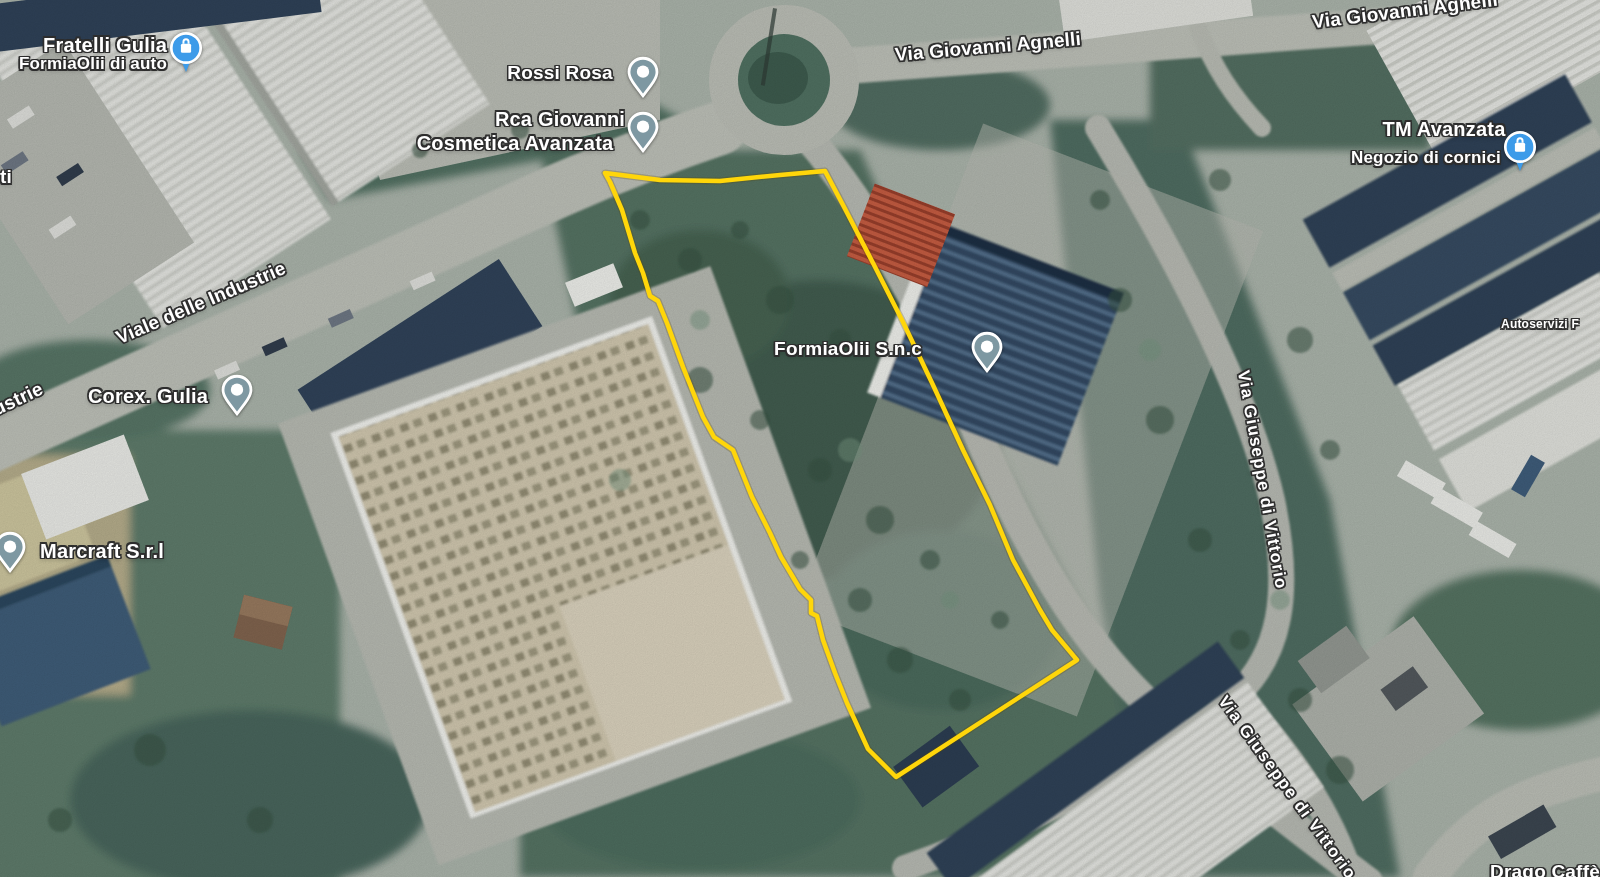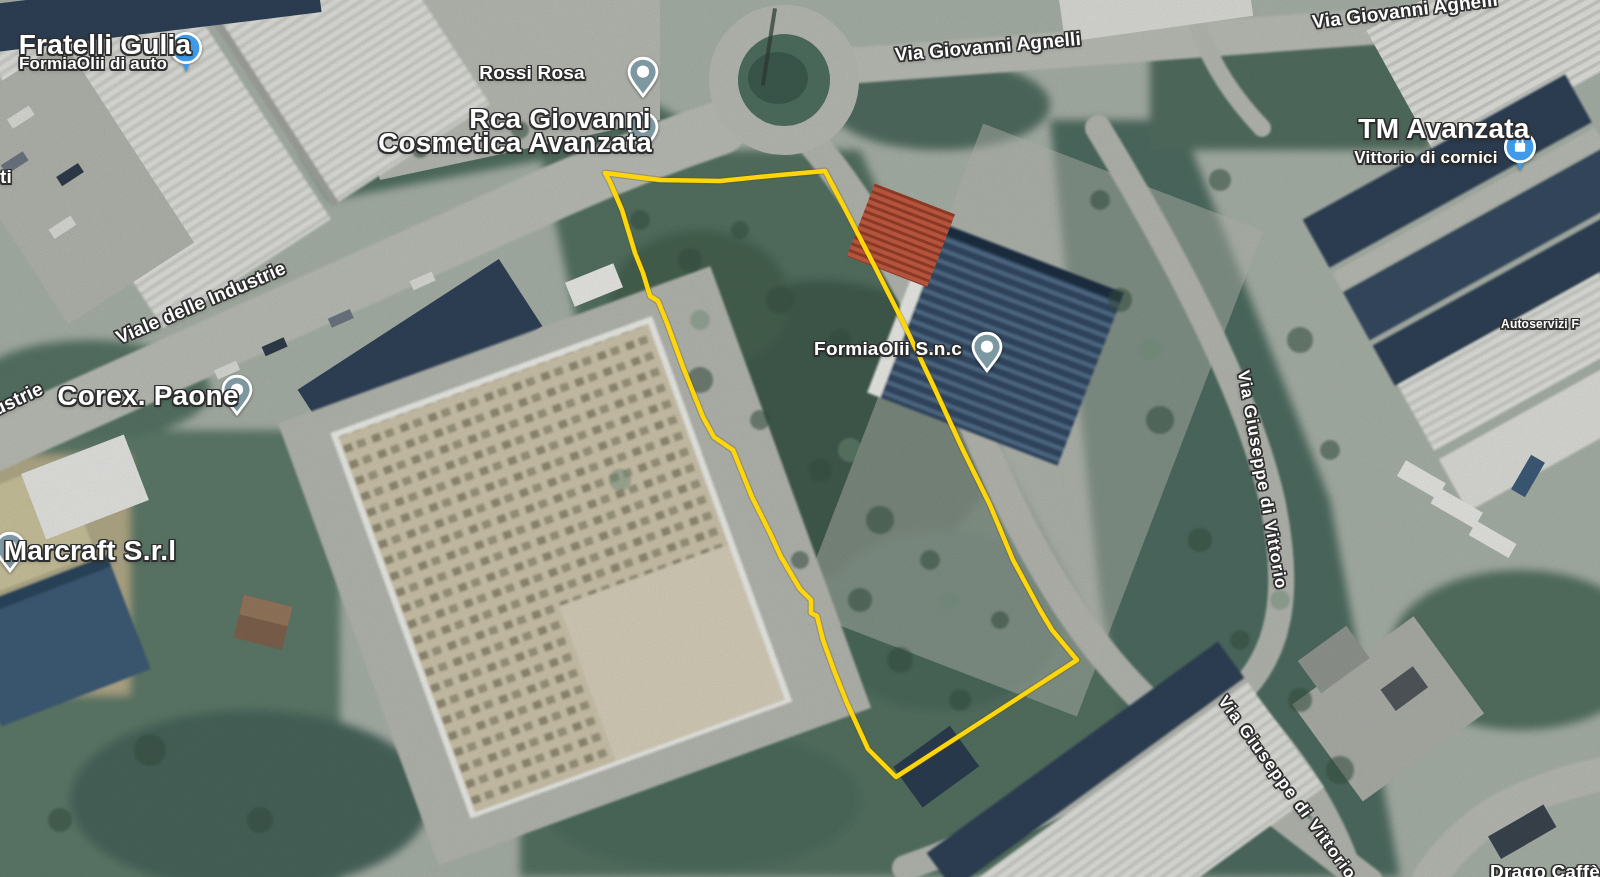--- a/index.html
+++ b/index.html
@@ -9,21 +9,21 @@
   #overlay-svg{position:absolute;left:0;top:0;pointer-events:none;}
   .parcel-pts{fill:none;stroke:var(--parcel,#FFD60A);stroke-width:4.5;stroke-linejoin:round;}
   .parcel-under{fill:none;stroke:rgba(90,70,0,.25);stroke-width:7;stroke-linejoin:round;}
   .lbl{position:absolute;color:#fff;font-weight:700;white-space:nowrap;
        transform:translate(-50%,-50%);letter-spacing:.2px;
        text-shadow:-1.5px -1.5px 0 rgba(45,45,45,.95),1.5px -1.5px 0 rgba(45,45,45,.95),
                    -1.5px 1.5px 0 rgba(45,45,45,.95),1.5px 1.5px 0 rgba(45,45,45,.95),
                    0 -1.5px 0 rgba(45,45,45,.95),0 1.5px 0 rgba(45,45,45,.95),
                    -1.5px 0 0 rgba(45,45,45,.95),1.5px 0 0 rgba(45,45,45,.95),
                    0 2px 4px rgba(0,0,0,.35);}
-  .s20{font-size:28px}.s19{font-size:19px}.s18{font-size:12px}.s17{font-size:17px}
+  .s20{font-size:20px}.s19{font-size:19px}.s18{font-size:12px}.s17{font-size:17px}
   .marker{position:absolute;filter:drop-shadow(0 1.5px 1.5px rgba(0,0,0,.45));}
   .store-fill{fill:var(--store,#3D9BE9);}
   .pin-fill{fill:var(--pin,#7E98A2);}
 </style>
 </head>
 <body>
 
 <div id="stage">
 
   <svg id="imagery" width="1600" height="877" viewBox="0 0 1600 877">
@@ -266,28 +266,28 @@
     <circle cx="12" cy="11.2" r="4.4" fill="#fff"></circle>
   </svg>
 
   <svg class="marker" style="left:-7px;top:531px" width="34" height="42" viewBox="0 0 24 30">
     <path class="pin-fill" d="M12,1.6 C6.4,1.6 2,6 2,11.4 C2,15.6 5.2,19.8 12,28.4 C18.8,19.8 22,15.6 22,11.4 C22,6 17.6,1.6 12,1.6 Z" stroke="#fff" stroke-width="2"></path>
     <circle cx="12" cy="11.2" r="4.4" fill="#fff"></circle>
   </svg>
 
   <div class="lbl s20" style="left:105px;top:45px">Fratelli Gulia</div>
   <div class="lbl s17" style="left:93px;top:64px">FormiaOlii di auto</div>
-  <div class="lbl s19" style="left:532px;top:73px">Rossi Rosa</div>
+  <div class="lbl s19" style="left:560px;top:73px">Rossi Rosa</div>
   <div class="lbl s20" style="left:560px;top:119px">Rca Giovanni</div>
   <div class="lbl s20" style="left:515px;top:143px">Cosmetica Avanzata</div>
-  <div class="lbl s20" style="left:148px;top:396px">Corex. Paone</div>
-  <div class="lbl s19" style="left:888px;top:349px">FormiaOlii S.n.c</div>
+  <div class="lbl s20" style="left:148px;top:396px">Corex. Gulia</div>
+  <div class="lbl s19" style="left:848px;top:349px">FormiaOlii S.n.c</div>
   <div class="lbl s20" style="left:1444px;top:129px">TM Avanzata</div>
-  <div class="lbl s17" style="left:1426px;top:158px">Vittorio di cornici</div>
-  <div class="lbl s20" style="left:90px;top:551px">Marcraft S.r.l</div>
+  <div class="lbl s17" style="left:1426px;top:158px">Negozio di cornici</div>
+  <div class="lbl s20" style="left:102px;top:551px">Marcraft S.r.l</div>
   <div class="lbl s18" style="left:1540px;top:324px">Autoservizi F</div>
   <div class="lbl s19" style="left:1545px;top:872px">Drago Caffè</div>
 
   <div class="lbl s19" style="left:988px;top:47px;transform:translate(-50%,-50%) rotate(-5deg)">Via Giovanni Agnelli</div>
   <div class="lbl s19" style="left:1405px;top:11px;transform:translate(-50%,-50%) rotate(-7deg)">Via Giovanni Agnelli</div>
   <div class="lbl s19" style="left:201px;top:303px;transform:translate(-50%,-50%) rotate(-23deg)">Viale delle Industrie</div>
   <div class="lbl s19" style="left:18px;top:399px;transform:translate(-50%,-50%) rotate(-25deg)">ustrie</div>
   <div class="lbl s19" style="left:6px;top:177px">ti</div>
   <div class="lbl s17" style="left:1262px;top:480px;letter-spacing:1.3px;transform:translate(-50%,-50%) rotate(80deg)">Via Giuseppe di Vittorio</div>
   <div class="lbl s17" style="left:1287px;top:788px;letter-spacing:1.3px;transform:translate(-50%,-50%) rotate(54deg)">Via Giuseppe di Vittorio</div>

